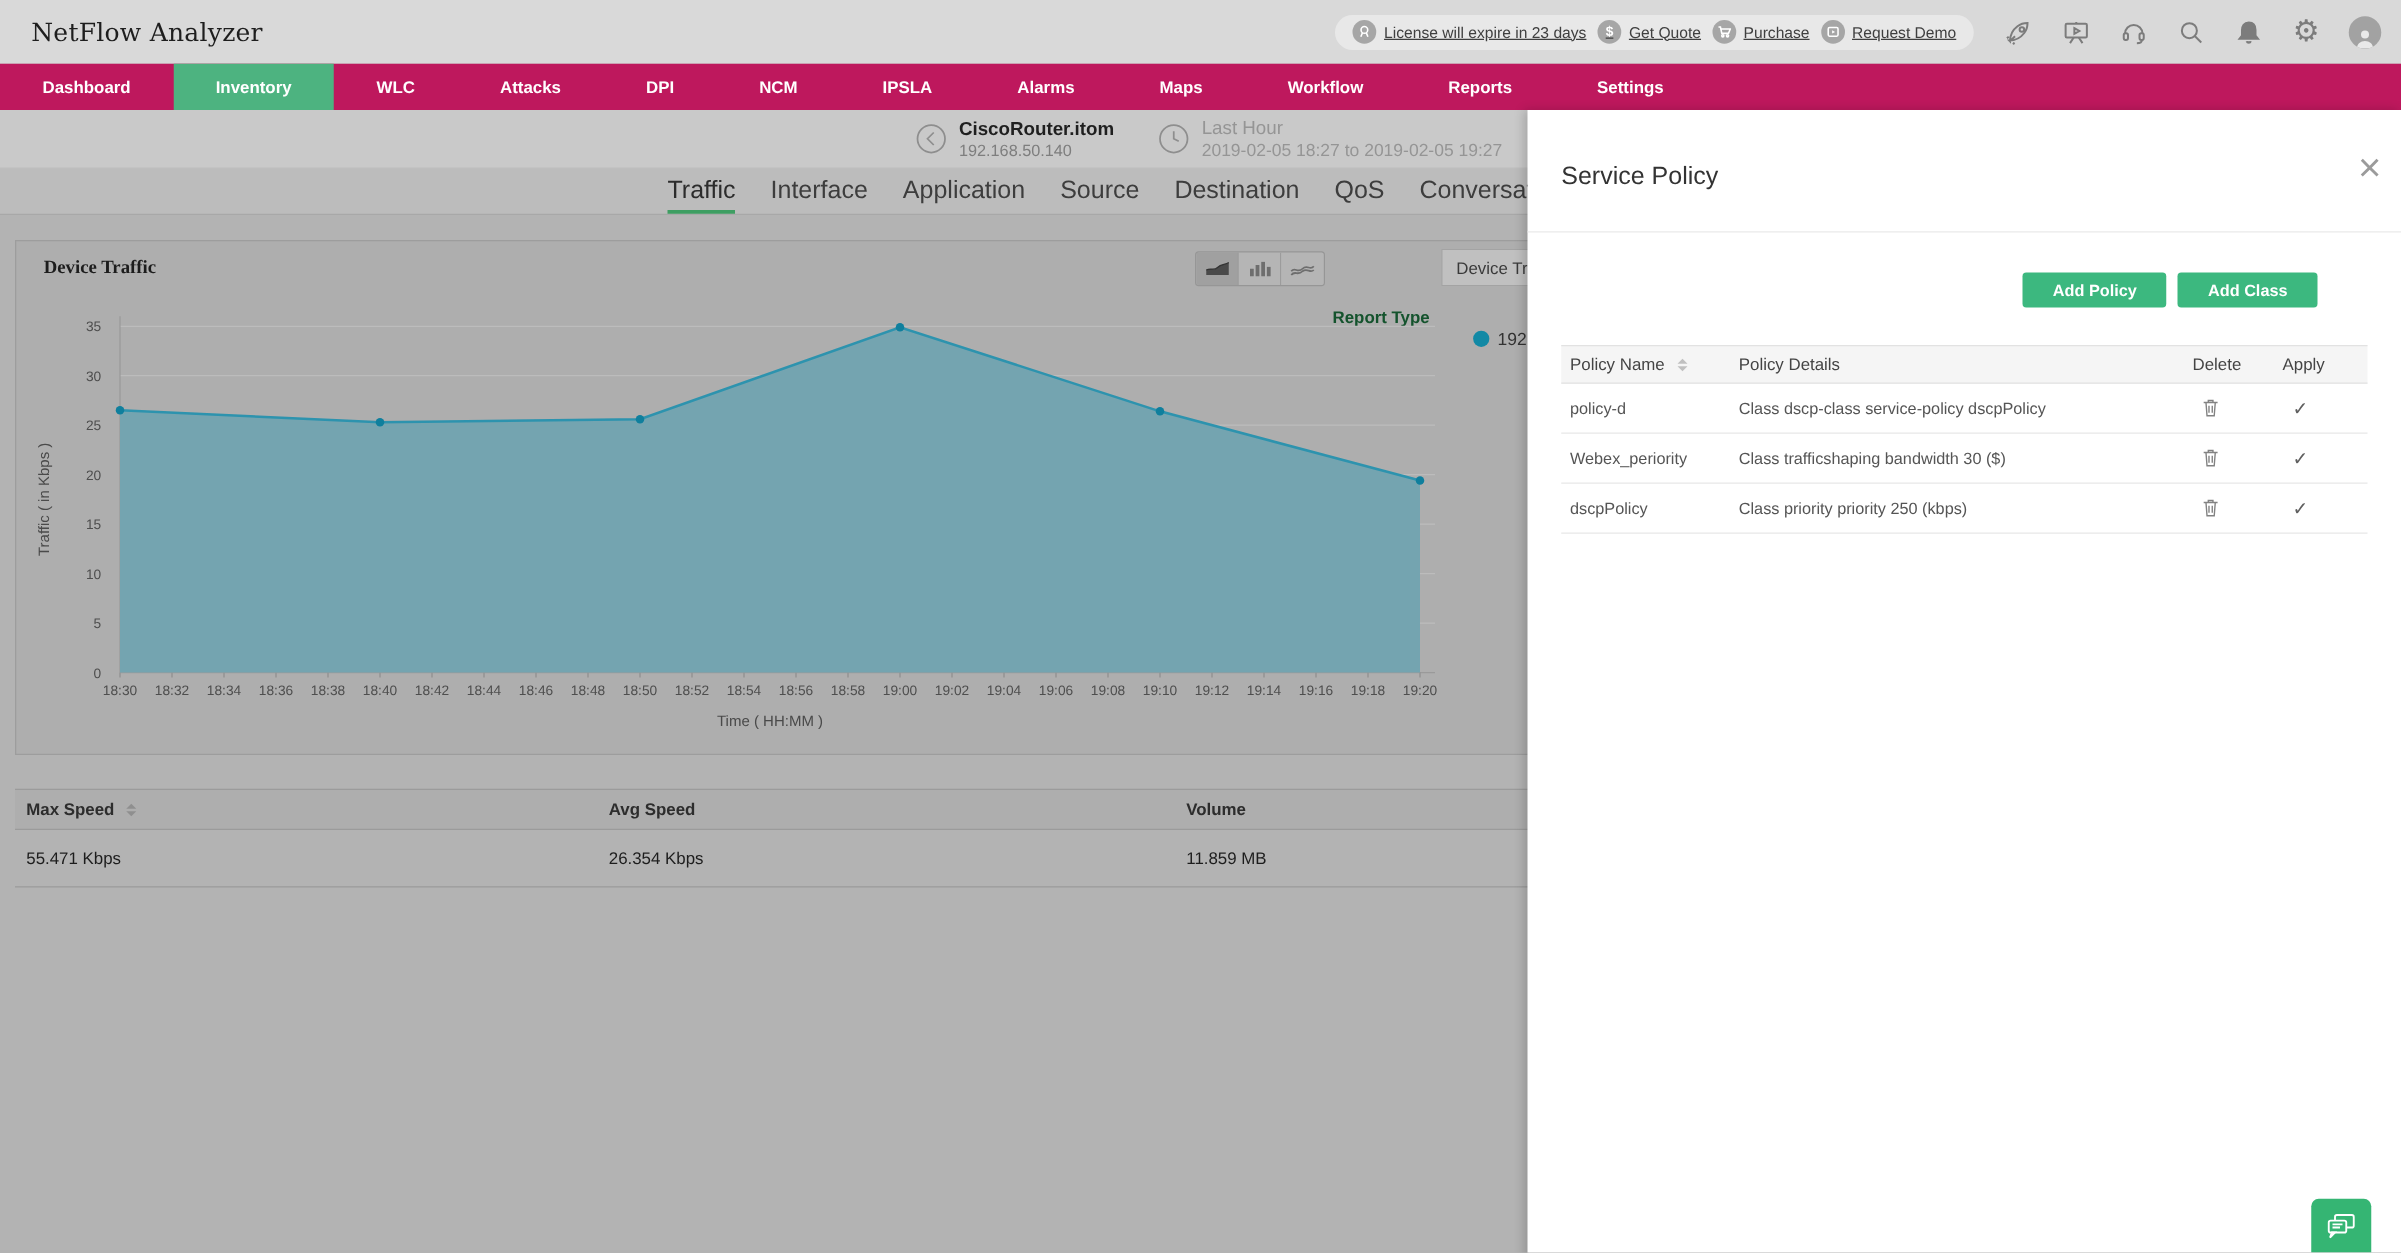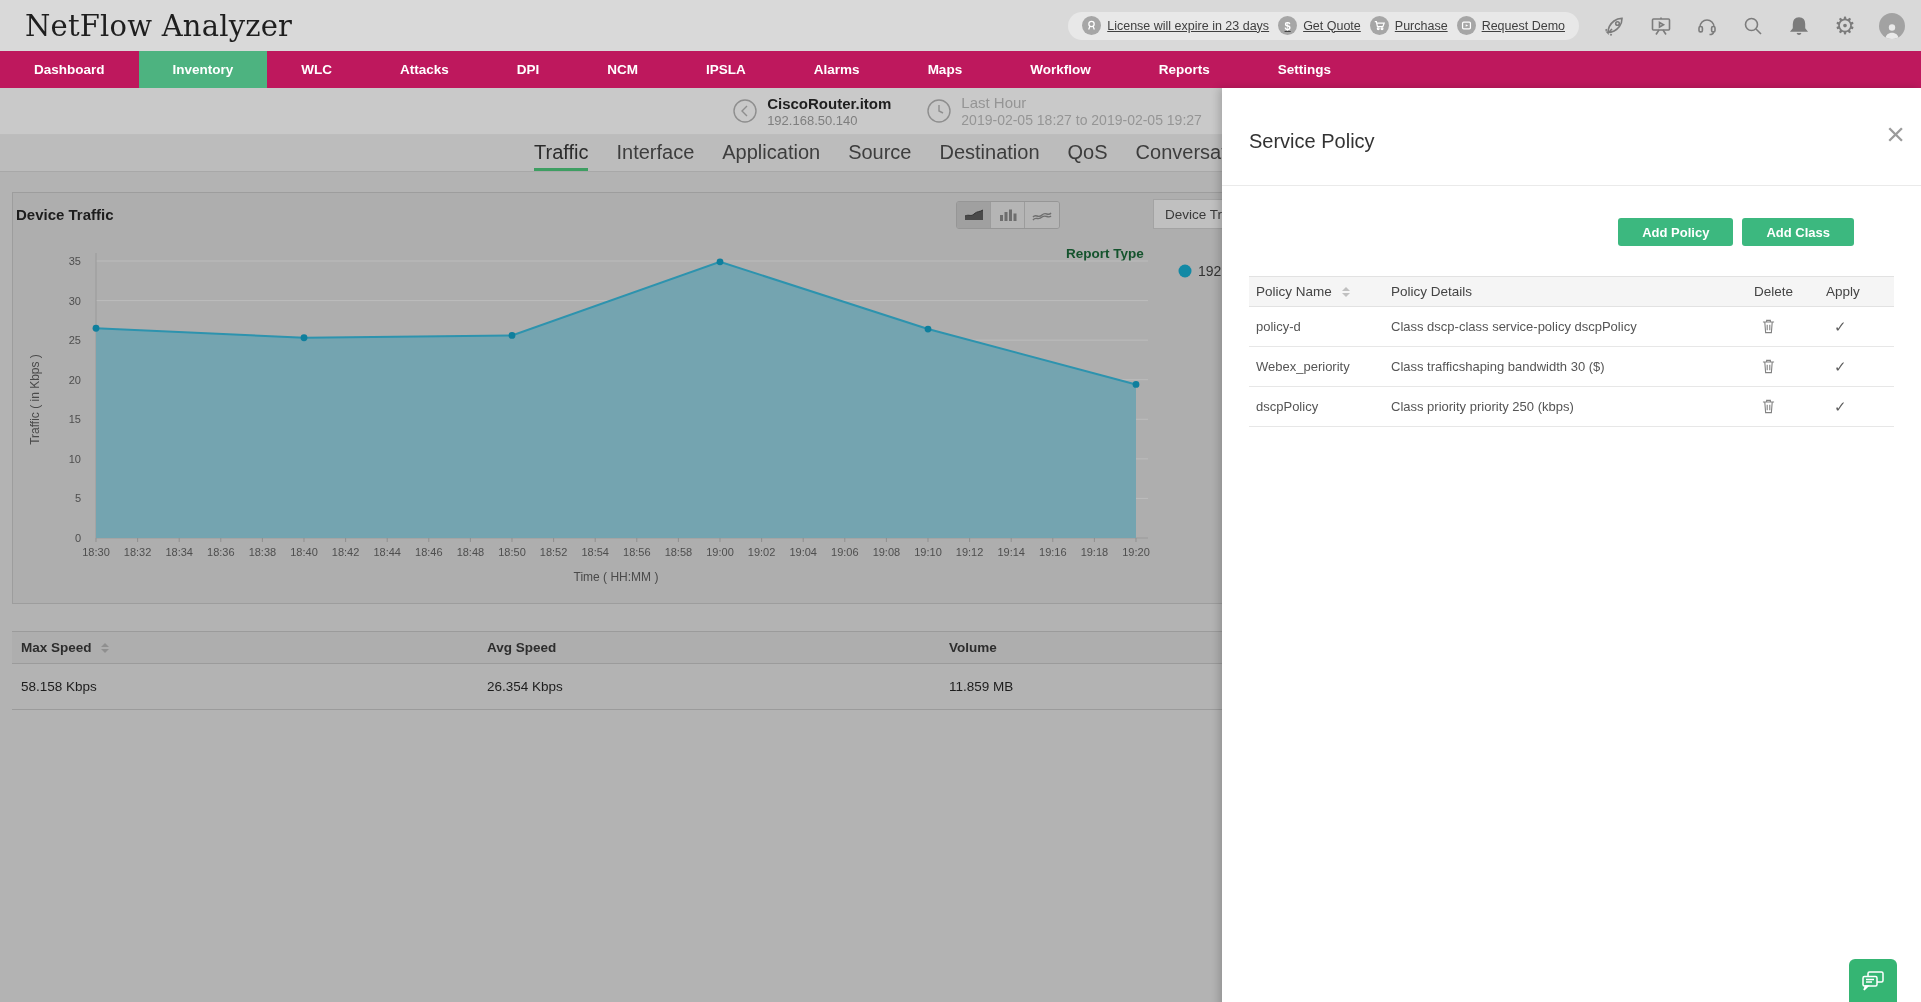--- a/index.html
+++ b/index.html
@@ -3,21 +3,21 @@
 <meta charset="utf-8">
 <style>
   * { margin:0; padding:0; box-sizing:border-box; }
   html,body { width:1921px; height:1002px; overflow:hidden; background:#b3b3b3;
               font-family:"Liberation Sans", sans-serif; }
   #app { position:relative; width:1921px; height:1002px; }
 
   
   .app-header { position:absolute; left:0; top:0; width:1921px; height:51px; background:#d9d9d9;
                 display:flex; align-items:center; }
-  .app-title { font-family:"DejaVu Serif", serif; font-size:29px; color:#1e1e1e; margin-left:25px; letter-spacing:.2px; }
+  .app-title { font-family:"DejaVu Serif", serif; font-size:20px; color:#1e1e1e; margin-left:25px; letter-spacing:.2px; }
   .header-right { position:absolute; right:8px; top:0; height:51px; display:flex; align-items:center; gap:14px; }
   .license-pill { background:#e8e8e8; border-radius:15px; height:28px; display:flex; align-items:center;
                   gap:9px; padding:0 14px; font-size:12.5px; color:#3f3f3f; }
   .pill-item { display:flex; align-items:center; gap:6px; cursor:pointer;text-decoration:underline; }
   .pill-icon { width:19px; height:19px; border-radius:50%; background:#a6a6a6; color:#fff; display:flex;
                align-items:center; justify-content:center; font-size:11px; font-weight:bold; flex:none; }
   .pill-icon svg { width:11px; height:11px; stroke:#fff; fill:none; stroke-width:1.6; }
   .hdr-icons { display:flex; align-items:center; gap:22px; margin-left:10px; margin-right:8px; }
   .hdr-icon { width:24px; height:24px; display:flex; align-items:center; justify-content:center; cursor:pointer; }
   .hdr-icon svg { width:22px; height:22px; stroke:#7c7c7c; fill:none; stroke-width:1.6; }
@@ -49,21 +49,21 @@
   .tab-strip { position:absolute; left:0; top:135px; width:1921px; height:37px; background:#bcbcbc;
                border-bottom:1px solid #a8a8a8; display:flex; align-items:stretch; gap:28px; padding-left:534px; }
   .tab { font-size:20px; color:#3d3d3d; display:flex; align-items:center; cursor:pointer;
          border-bottom:3px solid transparent; padding-top:2px; white-space:nowrap; }
   .tab.active { border-bottom-color:#3e9e62; color:#2c2c2c; }
 
   
   .device-panel { position:absolute; left:12px; top:192px; width:1897px; height:412px;
                   background:#aeaeae; border:1px solid #9d9d9d; }
   .dp-header { height:42px; display:flex; align-items:center; position:relative; }
-  .dp-title { font-size:15px; font-weight:bold; color:#1d1d1d; margin-left:3px; }
+  .dp-title { font-size:15px; font-weight:bold; color:#1d1d1d; margin-left:22px;font-family:Liberation Serif, serif; }
   .chart-type-group { position:absolute; left:943px; top:8px; display:flex; border:1px solid #969696;
                       border-radius:3px; overflow:hidden; }
   .ct-btn { width:34px; height:26px; background:#b5b5b5; display:flex; align-items:center; justify-content:center;
             border-right:1px solid #9c9c9c; cursor:pointer; }
   .ct-btn:last-child { border-right:none; }
   .ct-btn.active { background:#a0a0a0; }
   .ct-btn svg { width:20px; height:14px; }
   .report-type-label { position:absolute; left:1053px; top:13px; font-size:13.5px; font-weight:bold; color:#14532d;margin-top:40px; }
   .report-type-select { position:absolute; left:1140px; top:6px; width:140px; height:30px; background:#c0c0c0;
                         border:1px solid #a3a3a3; font-size:13.5px; color:#3a3a3a; display:flex; align-items:center;
@@ -376,21 +376,21 @@
         <span>Max Speed</span>
         <span class="sort-arrows">
             <i class="sort-up"></i>
             <i class="sort-dn"></i>
           </span>
       </div>
       <div>Avg Speed</div>
       <div>Volume</div>
     </div>
     <div class="sum-row sum-vals">
-      <div>58.158 Kbps</div>
+      <div>55.471 Kbps</div>
       <div>26.354 Kbps</div>
       <div>11.859 MB</div>
     </div>
   </div>
 
   <div class="side-panel">
     <div class="sp-title">Service Policy</div>
     <div class="sp-close">×</div>
     <div class="sp-divider"></div>
     <div class="sp-buttons">

